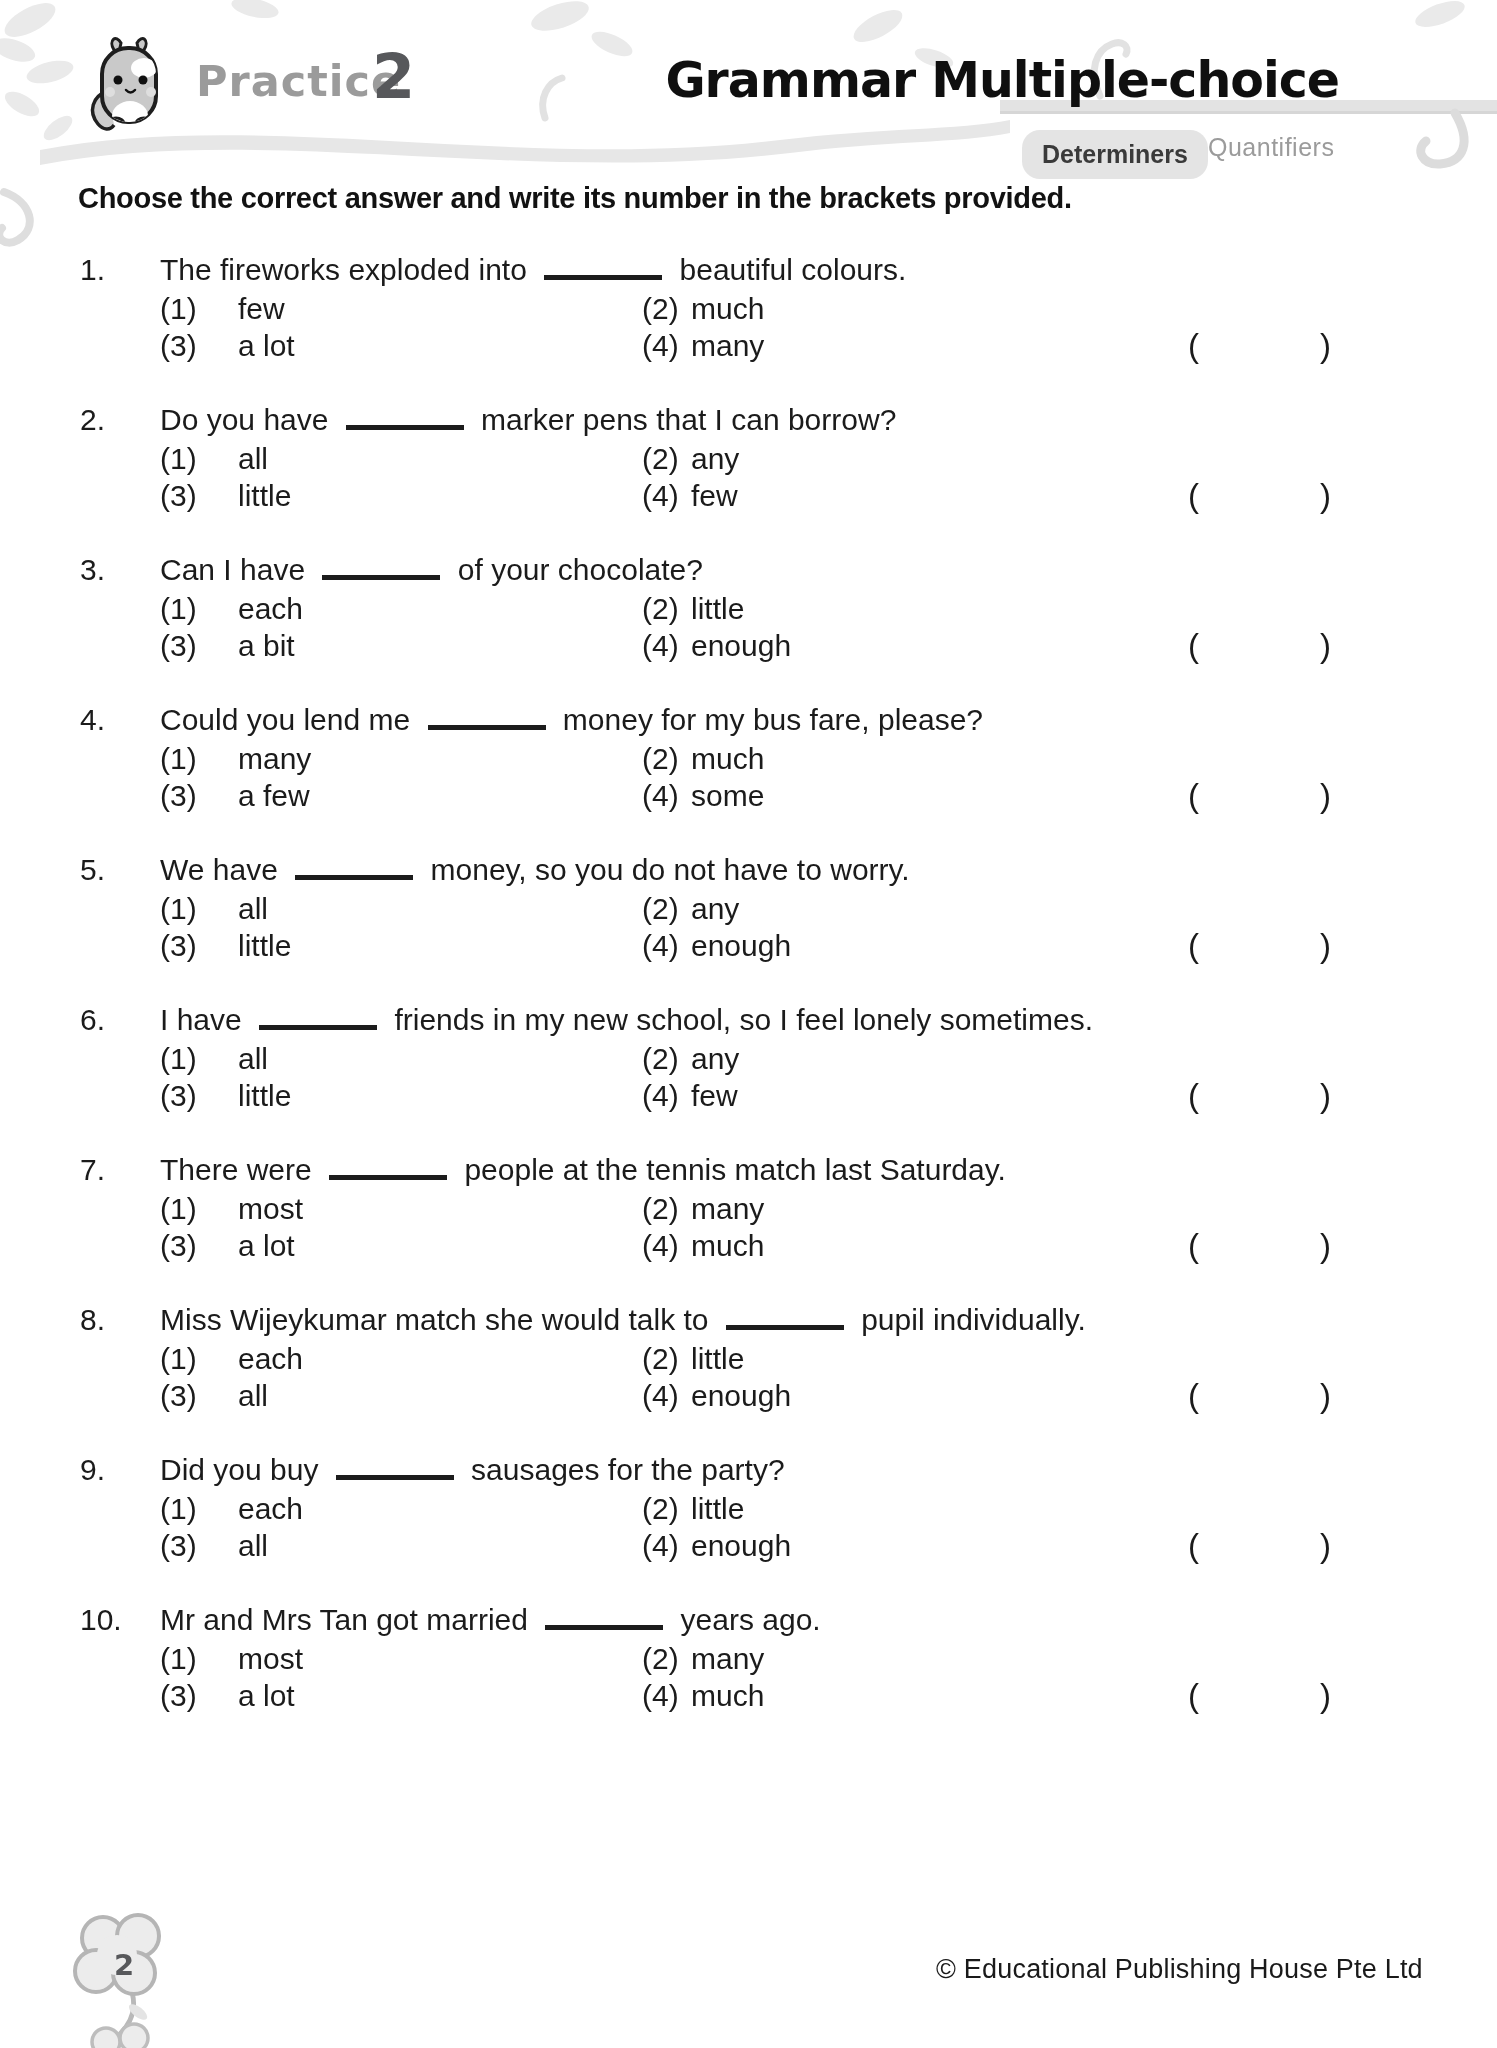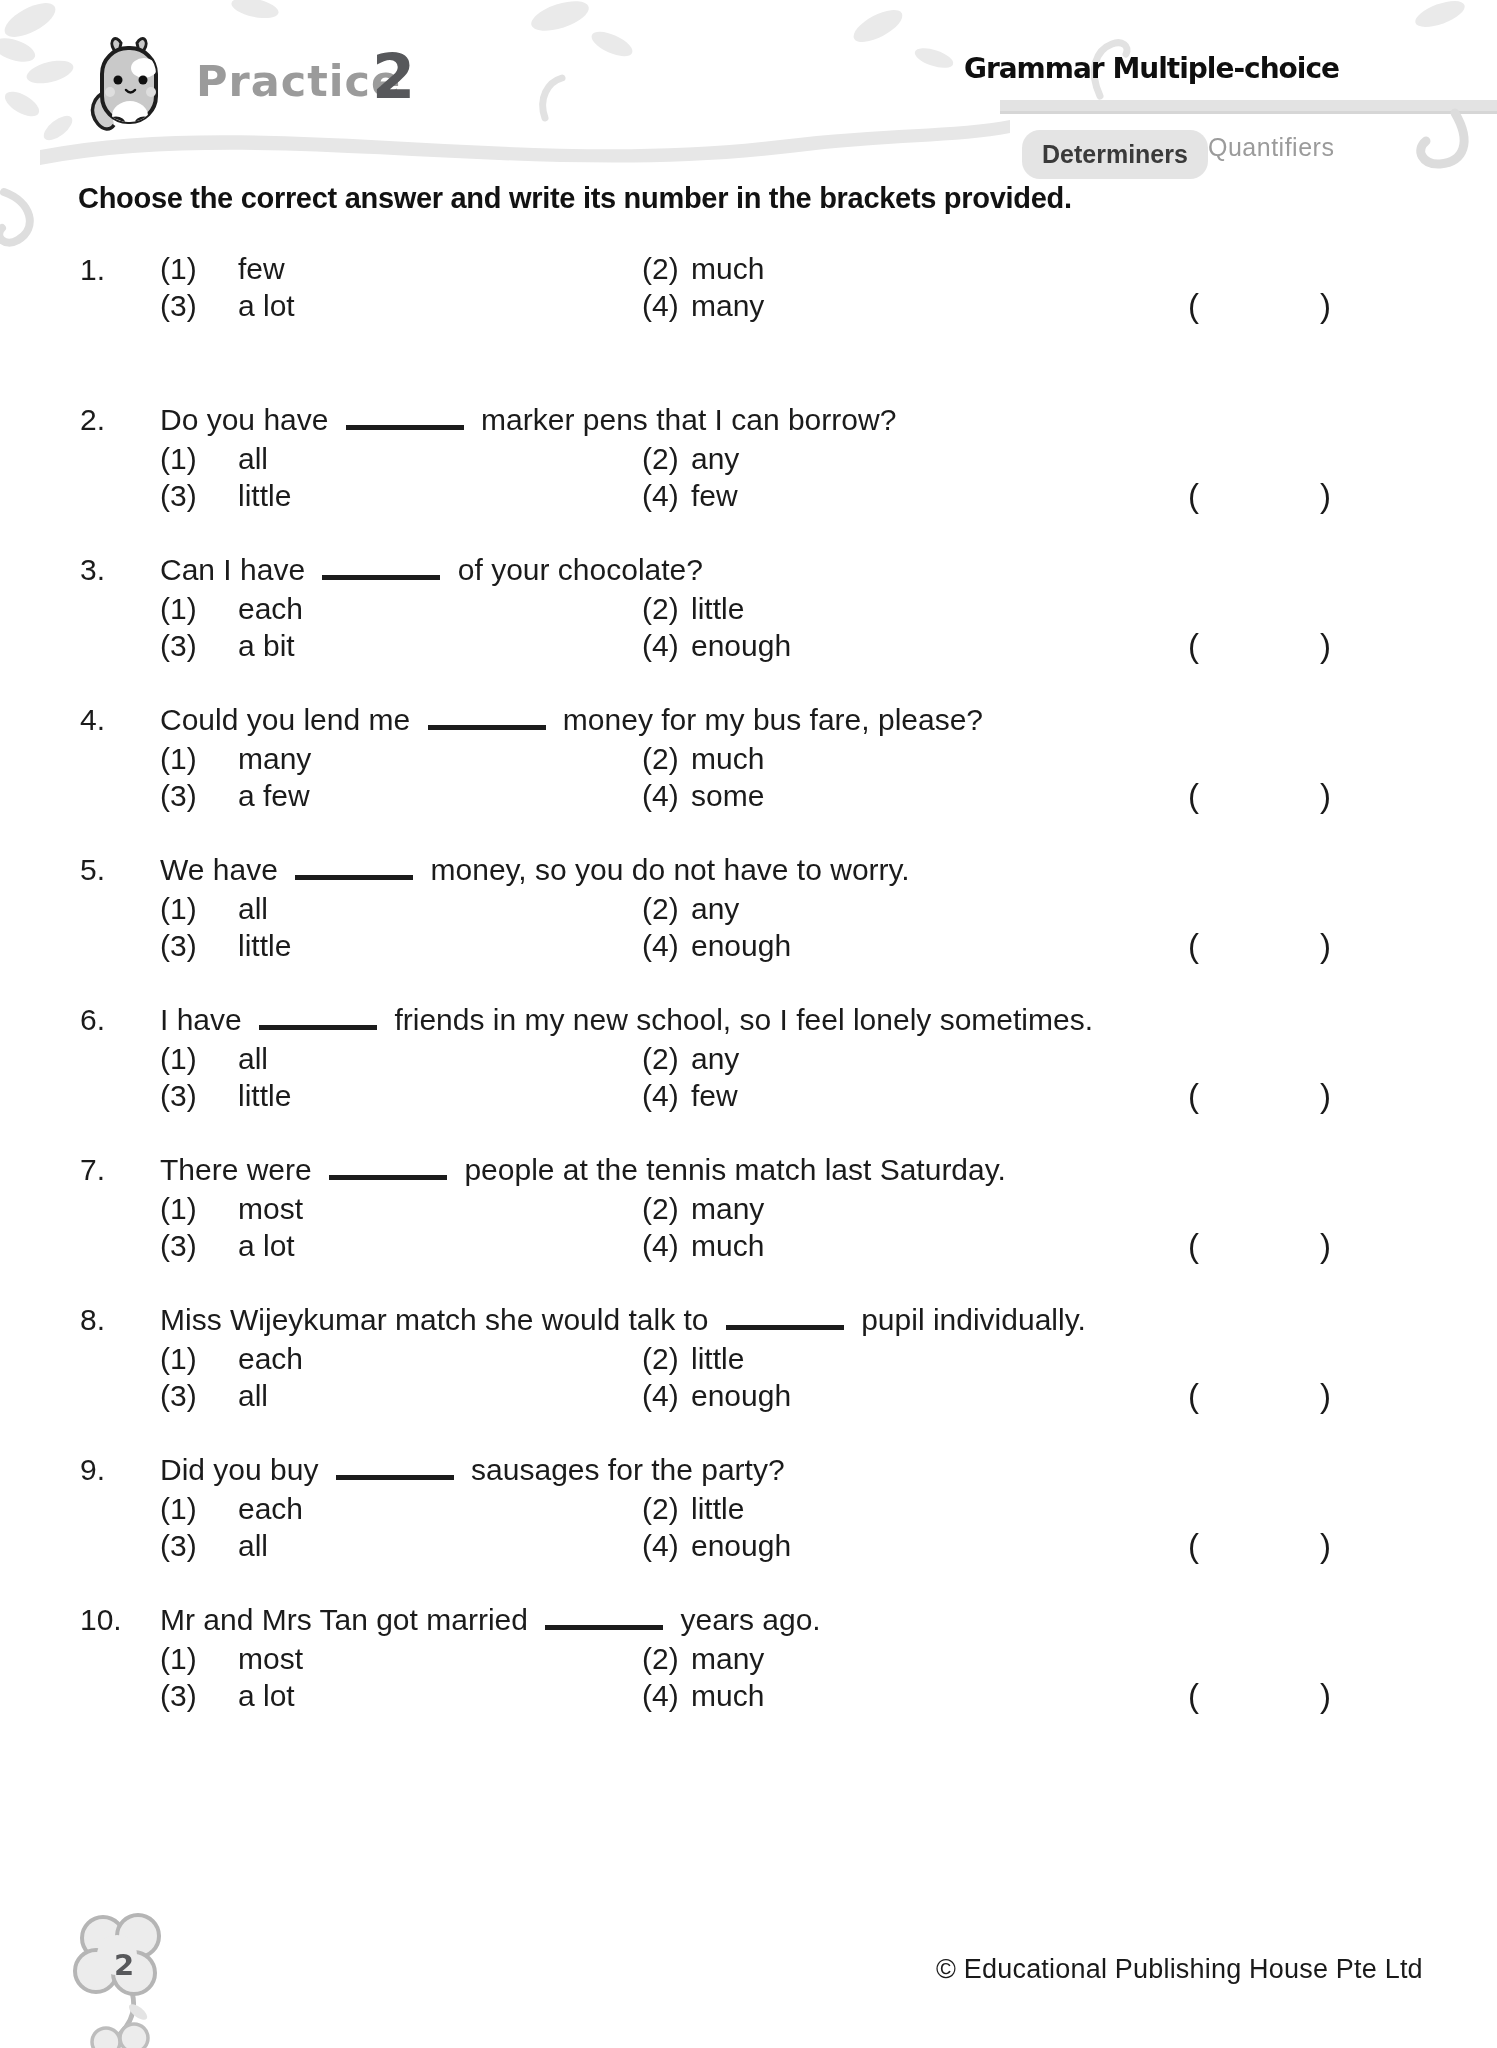--- a/index.html
+++ b/index.html
@@ -16,21 +16,21 @@
     font-family:"DejaVu Sans", sans-serif; font-weight:bold; font-size:43px;
     color:var(--muted-gray,#9b9b9b); letter-spacing:1px; white-space:nowrap;
   }
   .practice-number {
     position:absolute; left:372px; top:40px; z-index:1;
     font-family:"DejaVu Sans", sans-serif; font-weight:bold; font-size:62px;
     color:var(--dark-gray,#57585b);
   }
   .page-title {
     position:absolute; right:158px; top:52px; z-index:1;
-    font-family:"DejaVu Sans", sans-serif; font-weight:bold; font-size:28px;
+    font-family:"DejaVu Sans", sans-serif; font-weight:bold; font-size:49px;
     letter-spacing:-1px; color:#0f0f0f; white-space:nowrap;
   }
   .tag-row { position:absolute; left:0; top:130px; width:1497px; height:36px; z-index:1; }
   .tag-pill {
     position:absolute; left:1022px; top:0; height:35px; line-height:35px;
     padding:7px 20px; border-radius:18px; background:var(--pill-bg,#e4e4e4);
     font-weight:bold; font-size:25px; color:#3a3a3a; white-space:nowrap;
   }
   .tag-quiet {
     position:absolute; left:1208px; top:0; height:35px; line-height:35px;
@@ -132,20 +132,21 @@
     <span class="tag-pill">Determiners</span>
     <span class="tag-quiet">Quantifiers</span>
   </div>
 
   <div class="instruction">Choose the correct answer and write its number in the brackets provided.</div>
 
   <div class="questions">
     <div class="question">
       <div class="q-number">1.</div>
       <div class="q-body">
+        <div class="q-sentence"><span>The fireworks exploded into </span><span class="blank"></span><span> beautiful colours.</span></div>
         <div class="opt-row">
           <span class="o-label1">(1)</span>
           <span class="o-text1">few</span>
           <span class="o-label2">(2)</span>
           <span class="o-text2">much</span>
         </div>
         <div class="opt-row">
           <span class="o-label1">(3)</span>
           <span class="o-text1">a lot</span>
           <span class="o-label2">(4)</span>

